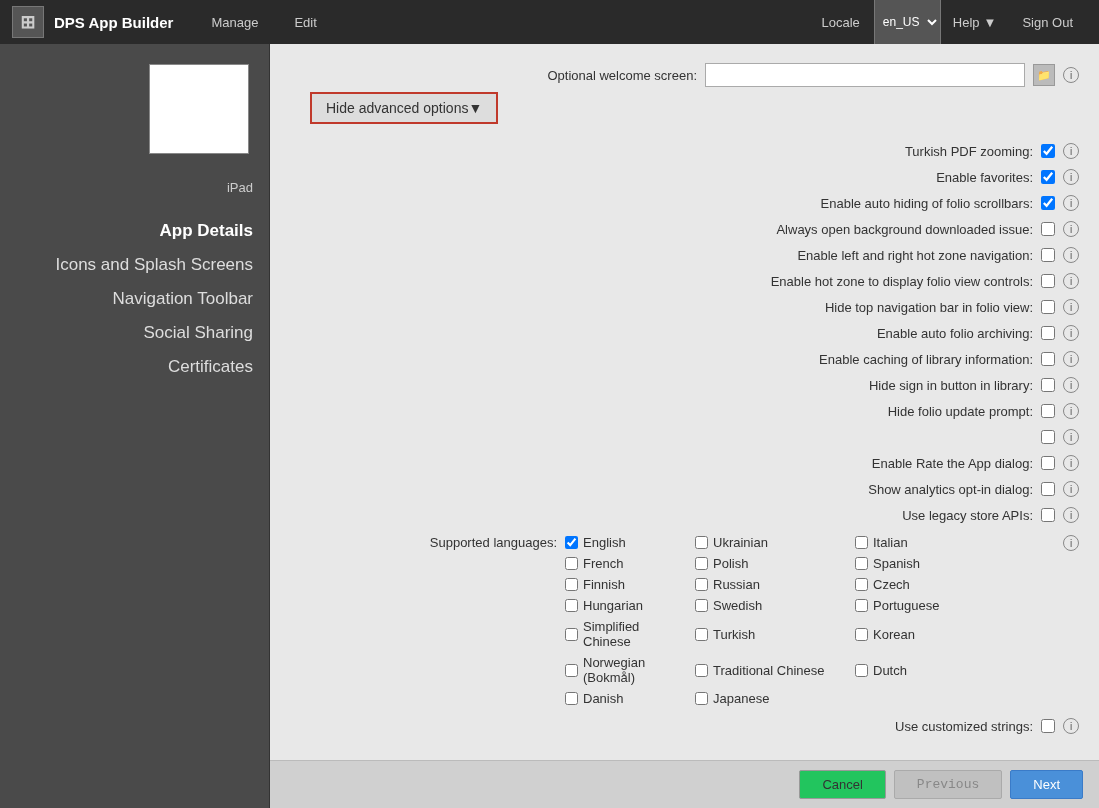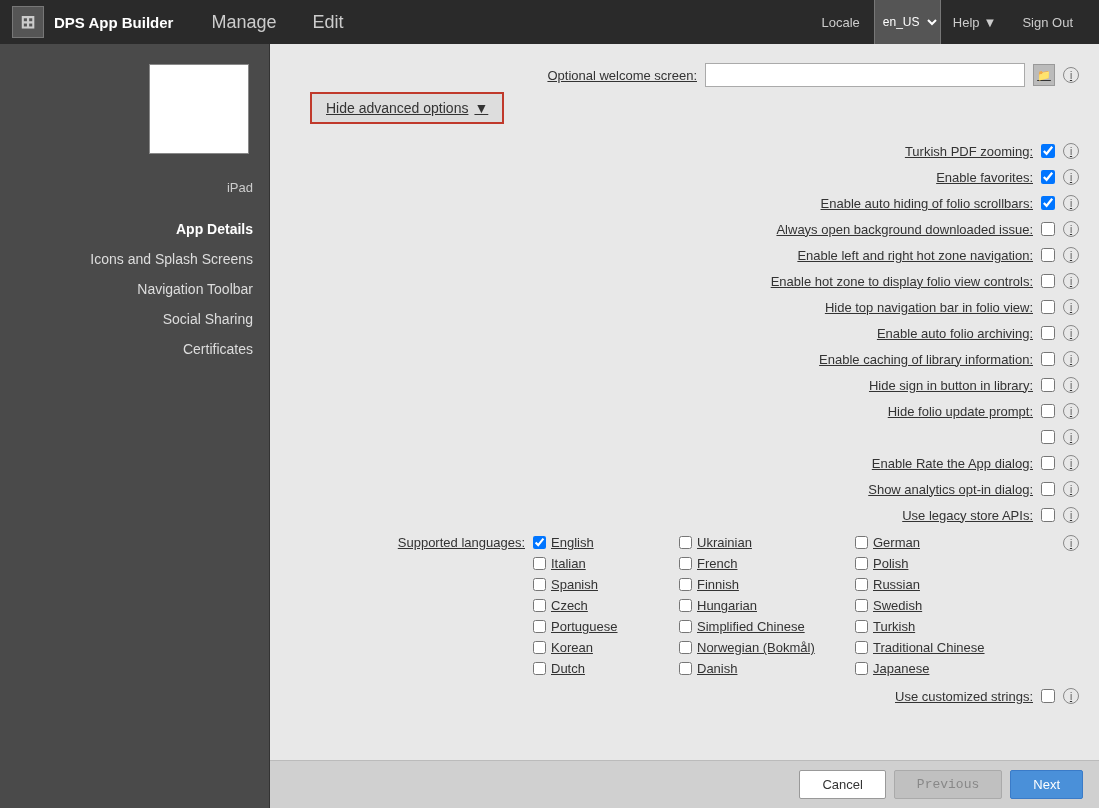--- a/index.html
+++ b/index.html
@@ -3,70 +3,70 @@
   <meta charset="utf-8">
   <style>
     * { box-sizing: border-box; margin: 0; padding: 0; }
     body { font-family: Arial, Helvetica, sans-serif; font-size: 13px; background: #3c3c3c; color: #333; width: 1099px; height: 808px; overflow: hidden; display: flex; flex-direction: column; }
 
     
     .topbar { background: #2a2a2a; height: 44px; display: flex; align-items: center; padding: 0 12px; gap: 0; flex-shrink: 0; }
     .topbar-logo { display: flex; align-items: center; gap: 10px; color: #fff; font-size: 15px; font-weight: bold; margin-right: 20px; }
     .topbar-logo .logo-icon { width: 32px; height: 32px; background: #555; border: 1px solid #777; display: flex; align-items: center; justify-content: center; color: #ccc; font-size: 18px; }
     .topbar-nav { display: flex; gap: 0; }
-    .topbar-nav-btn { color: #ccc; background: none; border: none; padding: 0 18px; height: 44px; cursor: pointer; font-size: 18px; }
+    .topbar-nav-btn { color: #ccc; background: none; border: none; padding: 0 18px; height: 44px; cursor: pointer; font-size: 13px; }
     .topbar-spacer { flex: 1; }
     .topbar-locale { display: flex; align-items: center; gap: 14px; color: #ccc; font-size: 13px; }
     .topbar-locale select { background: #555; color: #fff; border: 1px solid #777; padding: 18px 4px; font-size: 12px; }
     .topbar-help { display: flex; align-items: center; gap: 4px; color: #ccc; background: none; border: none; cursor: pointer; font-size: 13px; padding: 0 12px; height: 44px; }
     .topbar-signout { color: #ccc; background: none; border: none; padding: 0 14px; height: 48px; cursor: pointer; font-size: 13px; }
 
     
     .main-layout { display: flex; flex: 1; overflow: hidden; }
 
     
     .sidebar { width: 270px; background: #4a4a4a; display: flex; flex-direction: column; flex-shrink: 0; border-right: 1px solid #333; align-items: flex-end; }
     .sidebar-preview { display: flex; justify-content: center; align-items: center; padding: 20px; }
     .sidebar-preview .preview-box { width: 100px; height: 90px; background: #fff; border: 1px solid #888; }
     .sidebar-device-label { color: #ccc; font-size: 13px; padding: 6px 16px 10px 16px; }
     .sidebar-divider { height: 1px; background: #333; margin: 0 0 8px 0; }
-    .sidebar-nav-item { color: #ddd; padding: 7px 16px; cursor: pointer; font-size: 14px; }
+    .sidebar-nav-item { color: #ddd; padding: 7px 16px; cursor: pointer; font-size: 17px; }
     .sidebar-nav-item.active { color: #fff; font-weight: bold; }
 
     
     .content-area { flex: 1; background: #e8e8e8; display: flex; flex-direction: column; overflow: hidden; position: relative; }
-    .content-scroll { flex: 1; overflow-y: auto; padding: 14px 20px 20px 20px; text-decoration: underline; }
+    .content-scroll { flex: 1; overflow-y: auto; padding: 14px 20px 20px 20px; }
 
     
     .content-scroll::-webkit-scrollbar { width: 14px; }
     .content-scroll::-webkit-scrollbar-track { background: #d0d0d0; }
     .content-scroll::-webkit-scrollbar-thumb { background: #a0a0a0; border: 2px solid #d0d0d0; }
 
     
     .form-row { display: flex; align-items: center; justify-content: flex-end; padding: 5px 0; gap: 8px; }
     .form-row label { color: #333; font-size: 13px; text-align: right; }
     .form-row input[type="text"] { width: 320px; height: 24px; border: 1px solid #aaa; background: #fff; padding: 2px 6px; font-size: 13px; }
     .form-row .info-icon { width: 16px; height: 16px; border: 1px solid #888; border-radius: 50%; display: flex; align-items: center; justify-content: center; font-size: 10px; color: #555; cursor: pointer; flex-shrink: 0; }
     .form-row .file-icon { width: 22px; height: 22px; background: #bbb; border: 1px solid #999; display: flex; align-items: center; justify-content: center; font-size: 11px; color: #444; cursor: pointer; }
     .form-row input[type="checkbox"] { width: 14px; height: 14px; cursor: pointer; }
 
     
-    .advanced-btn { display: flex; align-items: center; gap: 6px; background: #ddd; border: 2px solid #c0392b; padding: 6px 14px; cursor: pointer; font-size: 14px; color: #333; margin-bottom: 6px; margin-left: 0; width: fit-content; }
+    .advanced-btn { display: flex; align-items: center; background: #ddd; border: 2px solid #c0392b; padding: 6px 14px; cursor: pointer; font-size: 14px; color: #333; margin-bottom: 6px; margin-left: 0; width: fit-content; }
 
     
     .languages-section { display: flex; align-items: flex-start; justify-content: flex-end; padding: 5px 0; gap: 8px; }
     .languages-label { color: #333; font-size: 13px; text-align: right; flex-shrink: 0; padding-top: 2px; }
-    .languages-grid { display: grid; grid-template-columns: 130px 160px 200px; gap: 2px 16px; }
+    .languages-grid { display: grid; grid-template-columns: 130px 160px 200px; gap: 2px 0; }
     .lang-item { display: flex; align-items: center; gap: 5px; padding: 2px 6px 2px 0; font-size: 13px; color: #333; }
     .lang-item input[type="checkbox"] { width: 13px; height: 13px; cursor: pointer; }
     .languages-info { width: 16px; height: 16px; border: 1px solid #888; border-radius: 50%; display: flex; align-items: center; justify-content: center; font-size: 10px; color: #555; cursor: pointer; flex-shrink: 0; margin-top: 2px; }
 
     
     .footer { background: #d0d0d0; border-top: 1px solid #bbb; height: 48px; display: flex; align-items: center; justify-content: flex-end; padding: 0 16px; gap: 8px; flex-shrink: 0; }
-    .footer-btn { padding: 6px 22px; font-size: 13px; cursor: pointer; border: 1px solid #999; background: #ffffff; color: #333; border-radius: 2px; }
+    .footer-btn { padding: 6px 22px; font-size: 13px; cursor: pointer; border: 1px solid #999; background: #22c55e; color: #333; border-radius: 2px; }
     .footer-btn.primary { background: #4a90d9; color: #fff; border-color: #3a7bc8; }
     .footer-btn.disabled { background: #c0c0c0; color: #888; border-color: #aaa; cursor: default; font-family: Liberation Mono, monospace; }
   </style>
 </head>
 <body>
 
 <div class="topbar">
   <div class="topbar-logo">
     <div class="logo-icon">⊞</div>
     <span>DPS App Builder</span>
@@ -213,24 +213,20 @@
           <div class="lang-item">
             <input type="checkbox" checked="" style="">
             <span>English</span>
           </div>
           <div class="lang-item">
             <input type="checkbox" style="">
             <span>Ukrainian</span>
           </div>
           <div class="lang-item">
             <input type="checkbox" style="">
-            <span>German</span>
-          </div>
-          <div class="lang-item">
-            <input type="checkbox" style="">
             <span>Italian</span>
           </div>
           <div class="lang-item">
             <input type="checkbox" style="">
             <span>French</span>
           </div>
           <div class="lang-item">
             <input type="checkbox" style="">
             <span>Polish</span>
           </div>

